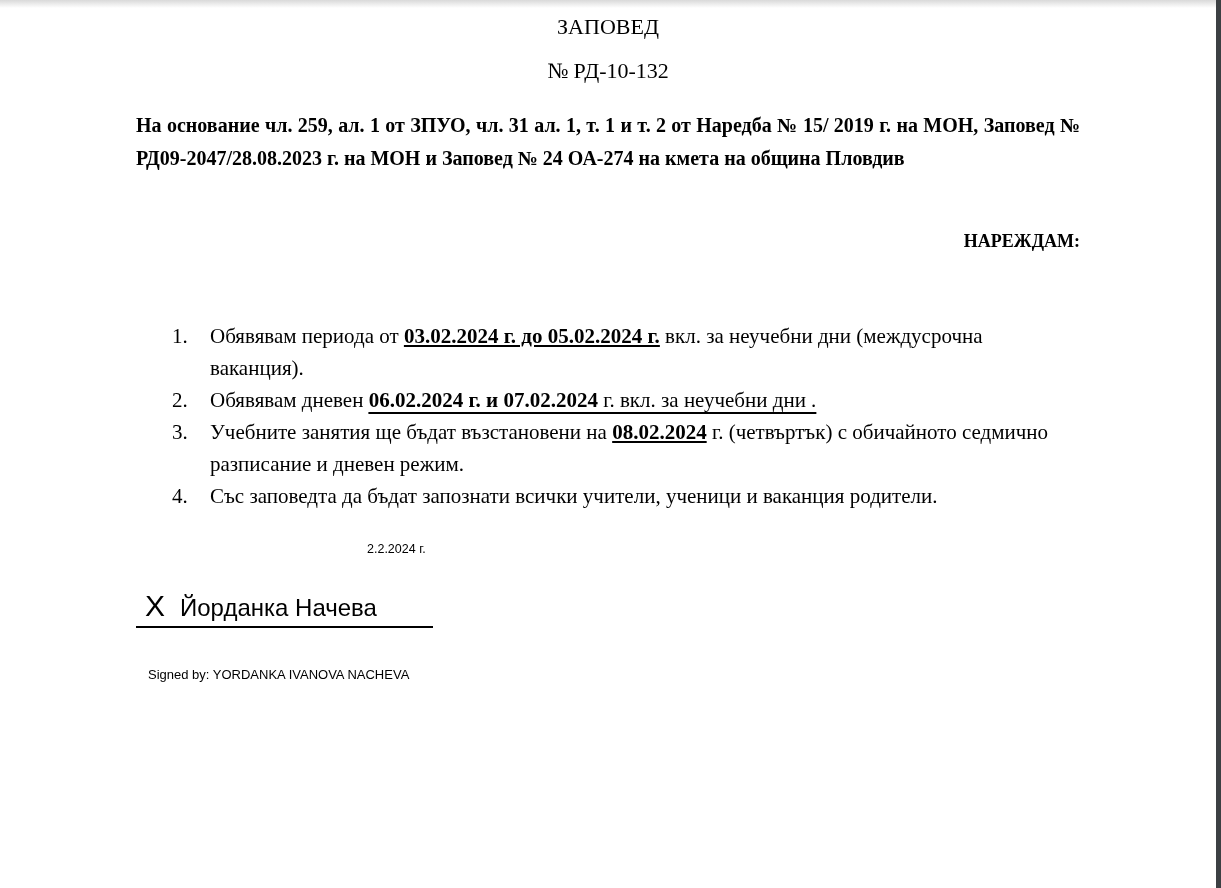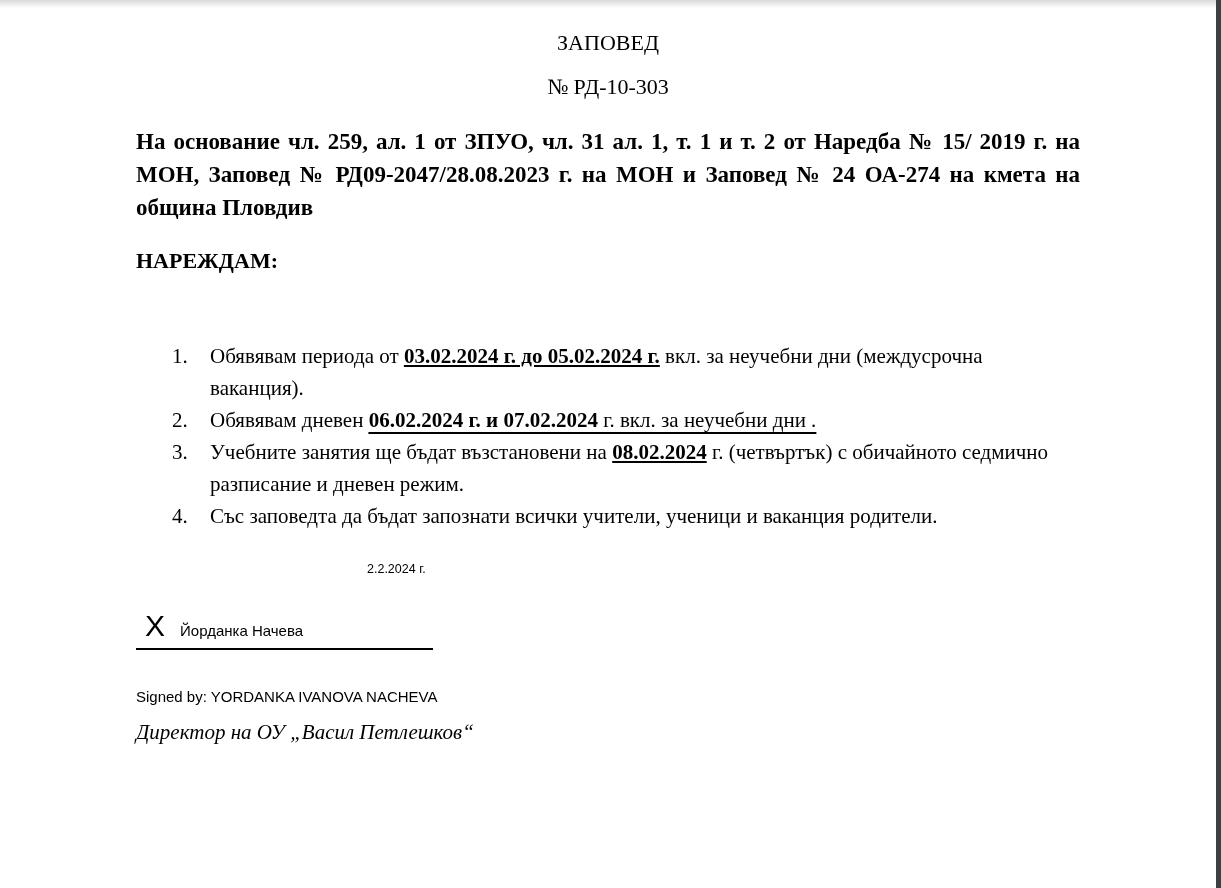--- a/index.html
+++ b/index.html
@@ -27,37 +27,37 @@
     background: #3c4043;
   }
   .content {
     box-sizing: border-box;
     padding: 16px 141px 0 136px;
   }
   .doc-title, .doc-number, .doc-place {
     text-align: center;
     font-size: 22px;
     line-height: 22px;
-    margin: 16px;
+    margin: 0;
     font-weight: normal;
   }
   .doc-number { margin-top: 22px; }
   .doc-place  { margin-top: 21px; }
   .preamble {
     margin-top: 27px;
     font-weight: bold;
-    font-size: 23px;
+    font-size: 20px;
     line-height: 33px;
     text-align: justify;
   }
   .order-heading {
-    margin-top: 26px;
-    text-align: left;
+    margin-top: 55px;
+    text-align: right;
     font-weight: bold;
-    font-size: 22px;
+    font-size: 18px;
     line-height: 22px;
   }
   .order-list {
     margin-top: 68px;
     padding-left: 36px;
     font-size: 21px;
     line-height: 32px;
   }
   .oitem { display: flex; }
   .onum  { width: 38px; flex-shrink: 0; }
@@ -75,25 +75,26 @@
     margin-top: 34px;
     width: 288px;
     padding: 0 0 5px 9px;
     border-bottom: 2px solid #000000;
     display: flex;
     align-items: baseline;
     gap: 15px;
     font-family: "Liberation Sans", sans-serif;
   }
   .x-mark { font-size: 30px; line-height: 30px; }
-  .sig-name { font-size: 15px; line-height: 24px; }
+  .sig-name { font-size: 24px; line-height: 24px; }
   .signed-by {
     margin-top: 39px;
+    margin-left: 12px;
     font-family: "Liberation Sans", sans-serif;
-    font-size: 15px;
+    font-size: 13px;
     line-height: 15px;
   }
   .signer-name {
     margin-top: 29px;
     font-size: 22px;
     font-weight: bold;
     line-height: 24px;
   }
   .signer-position {
     margin-top: 16px;
@@ -104,21 +105,21 @@
 </style>
 </head>
 <body>
 
 <div class="page">
   <div class="top-shadow"></div>
 
   <div class="content">
 
     <p class="doc-title">ЗАПОВЕД</p>
-    <p class="doc-number">№ РД-10-303</p>
+    <p class="doc-number">№ РД-10-132</p>
 
     <div class="preamble">На основание чл. 259, ал. 1 от ЗПУО, чл. 31 ал. 1, т. 1 и т. 2 от Наредба № 15/ 2019 г. на МОН,  Заповед № РД09-2047/28.08.2023 г. на МОН и Заповед № 24 ОА-274 на кмета на община Пловдив</div>
 
     <div class="order-heading">НАРЕЖДАМ:</div>
 
     <div class="order-list">
 
       <div class="oitem">
         <span class="onum">1.</span>
         <span class="otext"><span>Обявявам периода от </span><span class="b">03.02.2024 г. до 05.02.2024 г.</span><span> вкл. за неучебни дни (междусрочна ваканция).</span></span>
@@ -143,18 +144,17 @@
 
     <div class="sign-date">2.2.2024 г.</div>
 
     <div class="signature-line">
       <span class="x-mark">X</span>
       <span class="sig-name">Йорданка Начева</span>
     </div>
 
     <div class="signed-by">Signed by: YORDANKA IVANOVA NACHEVA</div>
 
-    <div class="signer-position">Директор на ОУ „Васил Петлешков“</div>
 
   </div>
 
   <div class="right-edge"></div>
 </div>
 
 </body></html>

